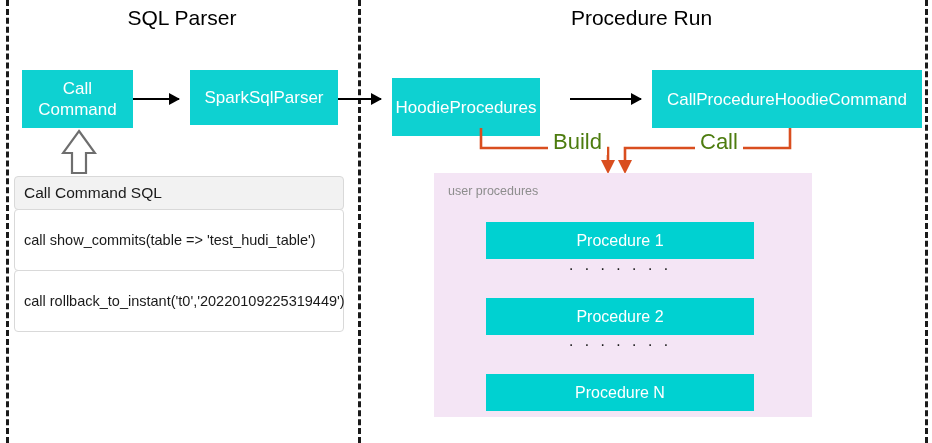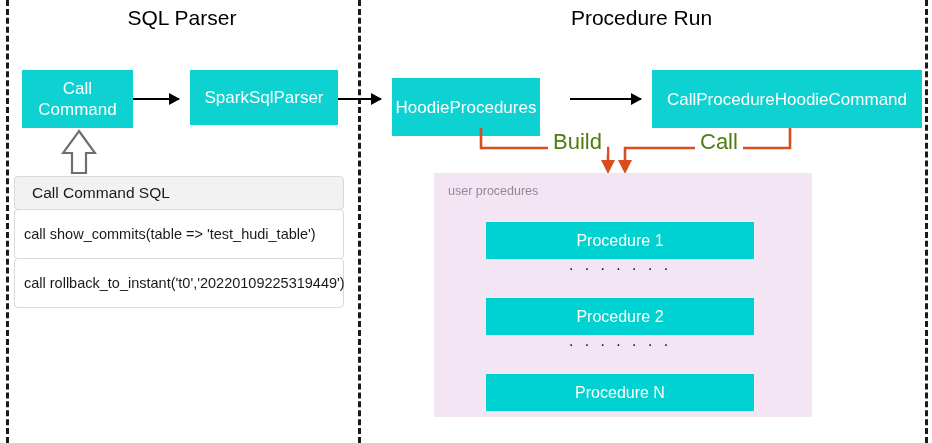--- a/index.html
+++ b/index.html
@@ -95,30 +95,30 @@
   #sql-table {
     position: absolute;
     left: 14px;
     top: 176px;
     width: 330px;
   }
   .sql-row {
     box-sizing: border-box;
     border: 1px solid #d9d9d9;
     border-radius: 4px;
-    padding: 16px 9px;
+    padding: 22px 9px;
     font-size: 14.5px;
     color: #1a1a1a;
     white-space: nowrap;
     background: #ffffff;
   }
   .sql-row.header {
     background: #f2f2f2;
     font-size: 15.5px;
-    padding: 7px 17px;
+    padding: 7px 9px;
   }
   .sql-row + .sql-row { margin-top: -1px; }
 
   
   #bracket-layer {
     position: absolute;
     left: 0;
     top: 0;
     width: 932px;
     height: 443px;

